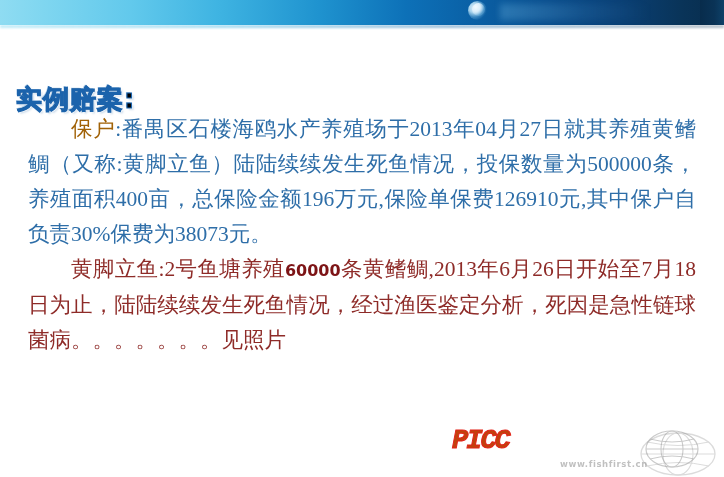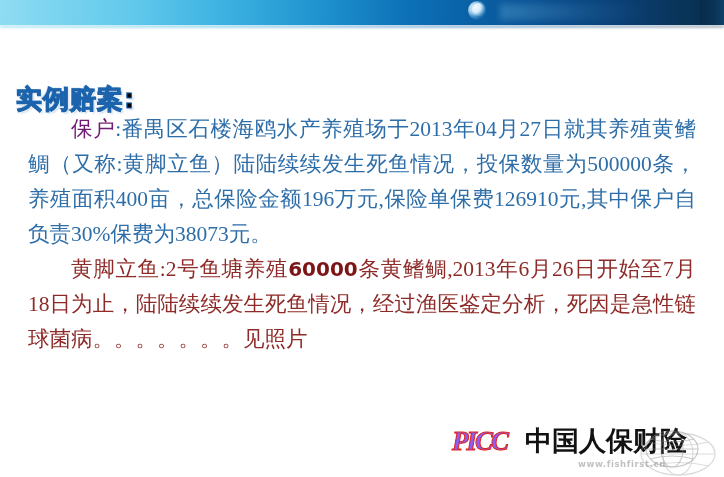--- a/index.html
+++ b/index.html
@@ -132,47 +132,47 @@
   }
   #para-one {
     top: 112px;
     color: #2e6ea8;
   }
   #para-two {
     top: 252px;
     color: #8e2b28;
   }
   .accent-red {
-    color: #701a75;
+    color: #a16207;
   }
   .accent-darkred-bold {
     color: #7d1416;
     font-weight: bold;
     font-family: "DejaVu Sans", "Liberation Sans", sans-serif;
-    font-size: 20px;
+    font-size: 16px;
   }
 
   
   .footer-logo {
     position: absolute;
     left: 452px;
     top: 424px;
     width: 262px;
     height: 46px;
   }
   .picc-mark {
     position: absolute;
     left: 0;
     top: 4px;
-    font-family: Liberation Serif, serif;
+    font-family: Liberation Mono, monospace;
     font-size: 27px;
     font-weight: bold;
     font-style: italic;
     letter-spacing: -2px;
-    color: #8b5cf6;
+    color: #c2410c;
     line-height: 1;
     -webkit-text-stroke: 1px #e2231a;
   }
   .picc-cn {
     position: absolute;
     left: 73px;
     top: 2px;
     font-family: "DejaVu Sans", "Liberation Sans", sans-serif;
     font-size: 27px;
     font-weight: bold;
@@ -207,21 +207,21 @@
     font-size: 20px;
     font-weight: bold;
     font-style: italic;
     color: rgba(120,120,120,0.50);
     letter-spacing: 1px;
     white-space: nowrap;
     text-shadow: 1px 1px 0 rgba(255,255,255,0.65);
   }
   .wm-url {
     position: absolute;
-    left: 72px;
+    left: 54px;
     top: 22px;
     font-family: "DejaVu Sans", "Liberation Sans", sans-serif;
     font-size: 8.5px;
     font-weight: bold;
     color: rgba(140,140,140,0.55);
     letter-spacing: 0.6px;
     white-space: nowrap;
   }
   .wm-globe {
     position: absolute;
@@ -249,21 +249,20 @@
   <div class="para" id="para-one">
     <span class="accent-red">保户</span><span>:番禺区石楼海鸥水产养殖场于2013年04月27日就其养殖黄鳍鲷（又称:黄脚立鱼）陆陆续续发生死鱼情况，投保数量为500000条，养殖面积400亩，总保险金额196万元,保险单保费126910元,其中保户自负责30%保费为38073元。</span>
   </div>
 
   <div class="para" id="para-two">
     <span>黄脚立鱼</span><span>:2号鱼塘养殖</span><span class="accent-darkred-bold">60000</span><span>条黄鳍鲷,2013年6月26日开始至7月18日为止，陆陆续续发生死鱼情况，经过渔医鉴定分析，死因是急性链球菌病。。。。。。。见照片</span>
   </div>
 
   <div class="footer-logo">
     <div class="picc-mark">PICC</div>
-    <div class="picc-cn">中国人保财险</div>
     <svg class="globe-mark" viewBox="0 0 56 38">
       <ellipse cx="28" cy="19" rx="26" ry="18" fill="none" stroke="#8a8a8a" stroke-width="1.2"></ellipse>
       <ellipse cx="28" cy="19" rx="11" ry="18" fill="none" stroke="#8a8a8a" stroke-width="1.1"></ellipse>
       <line x1="2" y1="19" x2="54" y2="19" stroke="#8a8a8a" stroke-width="1.1"></line>
       <path d="M6 9 Q28 15 50 9" fill="none" stroke="#8a8a8a" stroke-width="1"></path>
       <path d="M6 29 Q28 23 50 29" fill="none" stroke="#8a8a8a" stroke-width="1"></path>
     </svg>
   </div>
 
   <div class="watermark">

